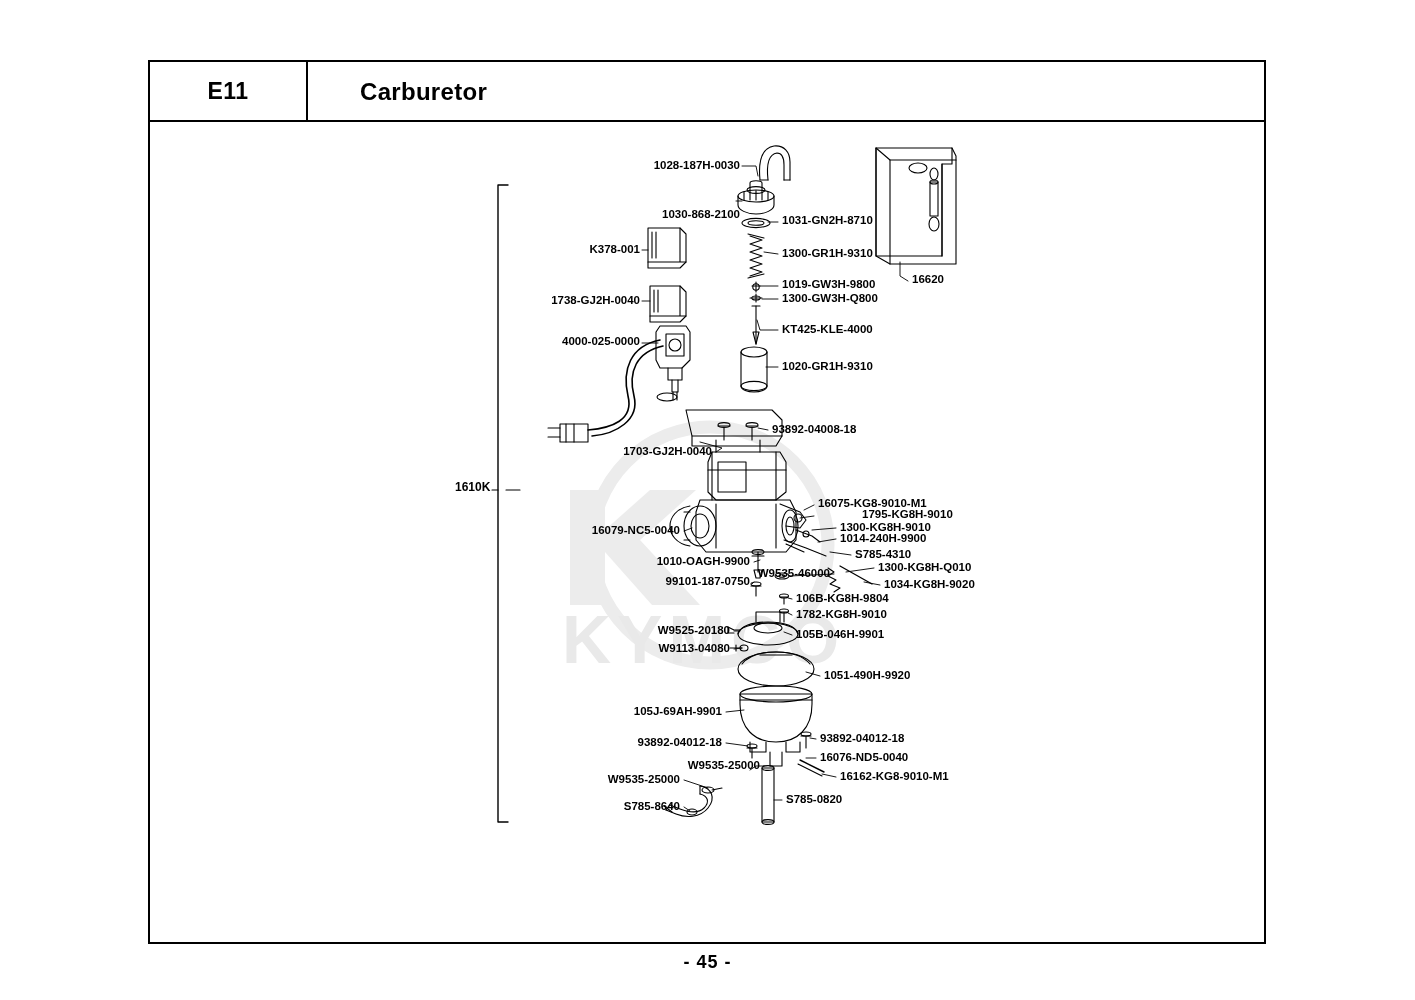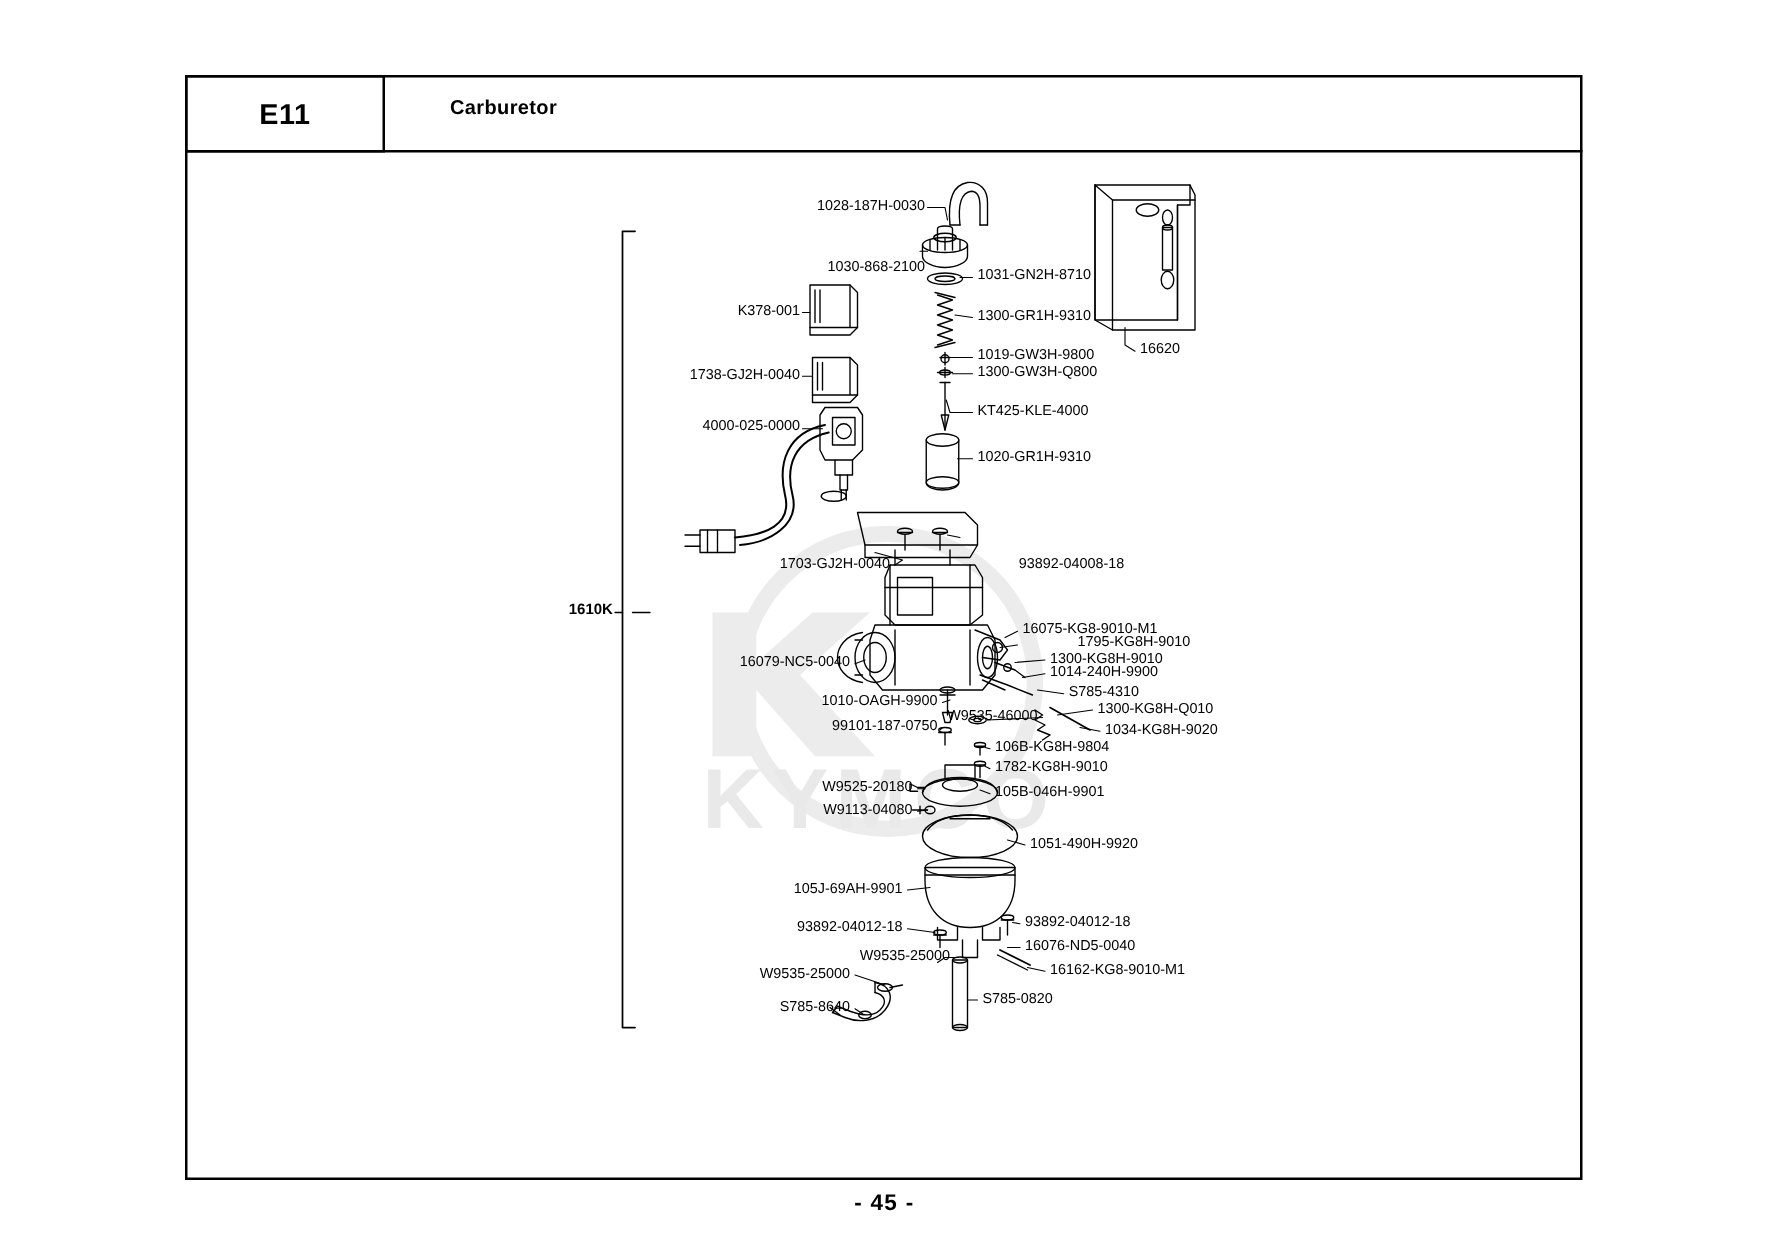--- a/index.html
+++ b/index.html
@@ -47,21 +47,21 @@
     left: 148px;
     top: 120px;
     width: 1118px;
     height: 2px;
     background: #000;
   }
   .section-title {
     position: absolute;
     left: 360px;
     top: 78px;
-    font-size: 16px;
+    font-size: 24px;
     font-weight: bold;
     letter-spacing: 0.3px;
   }
   .page-number {
     position: absolute;
     left: 0;
     top: 952px;
     width: 1415px;
     text-align: center;
     font-size: 18px;
@@ -85,21 +85,21 @@
     font-weight: bold;
     color: #e9e9e9;
     letter-spacing: 6px;
     user-select: none;
     margin-left: 32px;
   }
   
   .lbl {
     position: absolute;
     font-size: 11.5px;
-    font-weight: normal;
+    font-weight: bold;
     color: #000;
     white-space: nowrap;
     line-height: 12px;
   }
   .lbl.r { transform: translateX(-100%); }
   
   .group-label {
     position: absolute;
     left: 455px;
     top: 480px;
@@ -347,21 +347,21 @@
       <div class="lbl" style="left: 782px; top: 214px;">1031-GN2H-8710</div>
       <div class="lbl" style="left: 782px; top: 247px;">1300-GR1H-9310</div>
       <div class="lbl r" style="left: 640px; top: 243px;">K378-001</div>
       <div class="lbl" style="left: 782px; top: 278px;">1019-GW3H-9800</div>
       <div class="lbl" style="left: 782px; top: 292px;">1300-GW3H-Q800</div>
       <div class="lbl r" style="left: 640px; top: 294px;">1738-GJ2H-0040</div>
       <div class="lbl" style="left: 782px; top: 323px;">KT425-KLE-4000</div>
       <div class="lbl r" style="left: 640px; top: 335px;">4000-025-0000</div>
       <div class="lbl" style="left: 782px; top: 360px;">1020-GR1H-9310</div>
       <div class="lbl" style="left: 912px; top: 273px;">16620</div>
-      <div class="lbl" style="left: 772px; top: 445px; margin-left: 43px;">93892-04008-18</div>
+      <div class="lbl" style="left: 772px; top: 423px;">93892-04008-18</div>
       <div class="lbl r" style="left: 712px; top: 445px;">1703-GJ2H-0040</div>
       <div class="lbl" style="left: 818px; top: 497px;">16075-KG8-9010-M1</div>
       <div class="lbl" style="left: 818px; top: 508px; margin-left: 44px;">1795-KG8H-9010</div>
       <div class="lbl" style="left: 840px; top: 521px;">1300-KG8H-9010</div>
       <div class="lbl" style="left: 840px; top: 532px;">1014-240H-9900</div>
       <div class="lbl r" style="left: 680px; top: 524px;">16079-NC5-0040</div>
       <div class="lbl" style="left: 855px; top: 548px;">S785-4310</div>
       <div class="lbl r" style="left: 750px; top: 555px;">1010-OAGH-9900</div>
       <div class="lbl" style="left: 878px; top: 561px;">1300-KG8H-Q010</div>
       <div class="lbl r" style="left: 830px; top: 567px;">W9535-46000</div>

